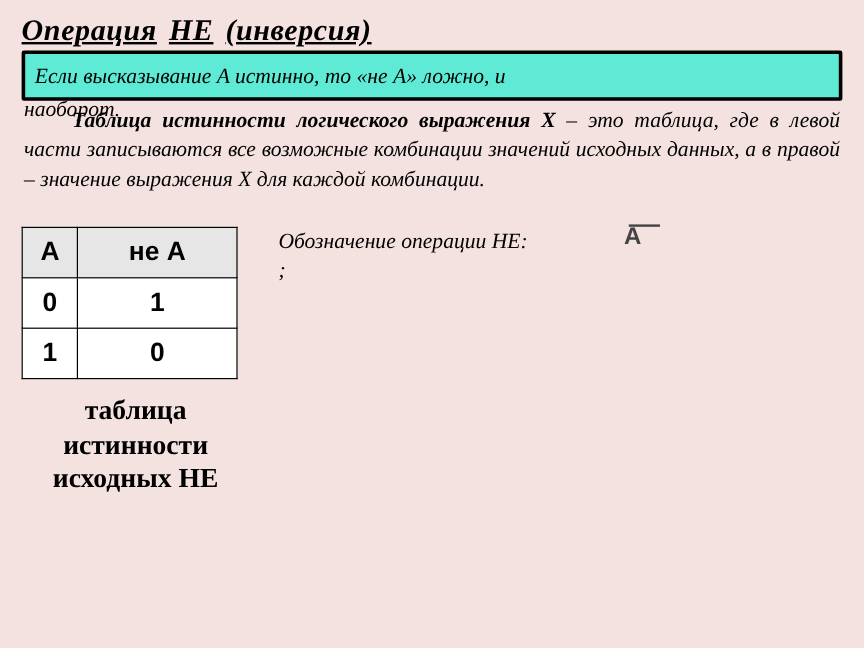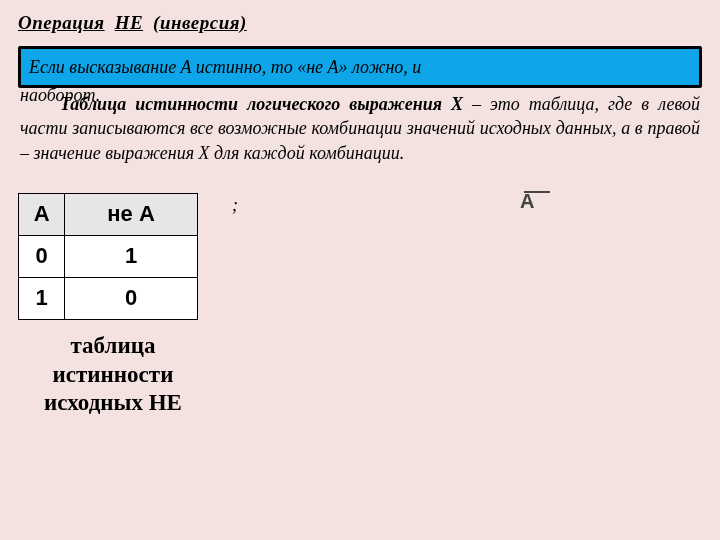--- a/index.html
+++ b/index.html
@@ -7,29 +7,29 @@
     width: 720px;
     height: 540px;
     background: #f3e2e0;
     font-family: Georgia, 'Times New Roman', serif;
     padding: 12px 18px;
     color: #000;
   }
   .title {
     font-weight: bold;
     font-style: italic;
-    font-size: 19px;
+    font-size: 25px;
     text-decoration: underline;
     letter-spacing: 0.5px;
-    margin-bottom: 12px;
+    margin-bottom: 2px;
   }
   .title .gap { display:inline-block; width:10px; }
   .rule-box {
     border: 3px solid #000;
-    background: #0ea5e9;
+    background: #5eead4;
     border-radius: 2px;
     padding: 6px 8px;
     font-style: italic;
     font-size: 18px;
     line-height: 1.35;
     position: relative;
   }
   .rule-overflow {
     font-style: italic;
     font-size: 18px;
@@ -138,19 +138,22 @@
     </tbody>
       </table>
     <div class="caption">
       <span>таблица</span><br>
       <span>истинности</span><br>
       <span>исходных НЕ</span>
     </div>
   </div>
 
   <div class="notation">
+    <div class="notation-line1">
+      <span>Обозначение операции НЕ:</span>
+    </div>
     <div>;</div>
     <div class="overlay-sym">
       <span class="bar"></span>
       <span>А</span>
     </div>
   </div>
 </div>
 
 </body></html>

